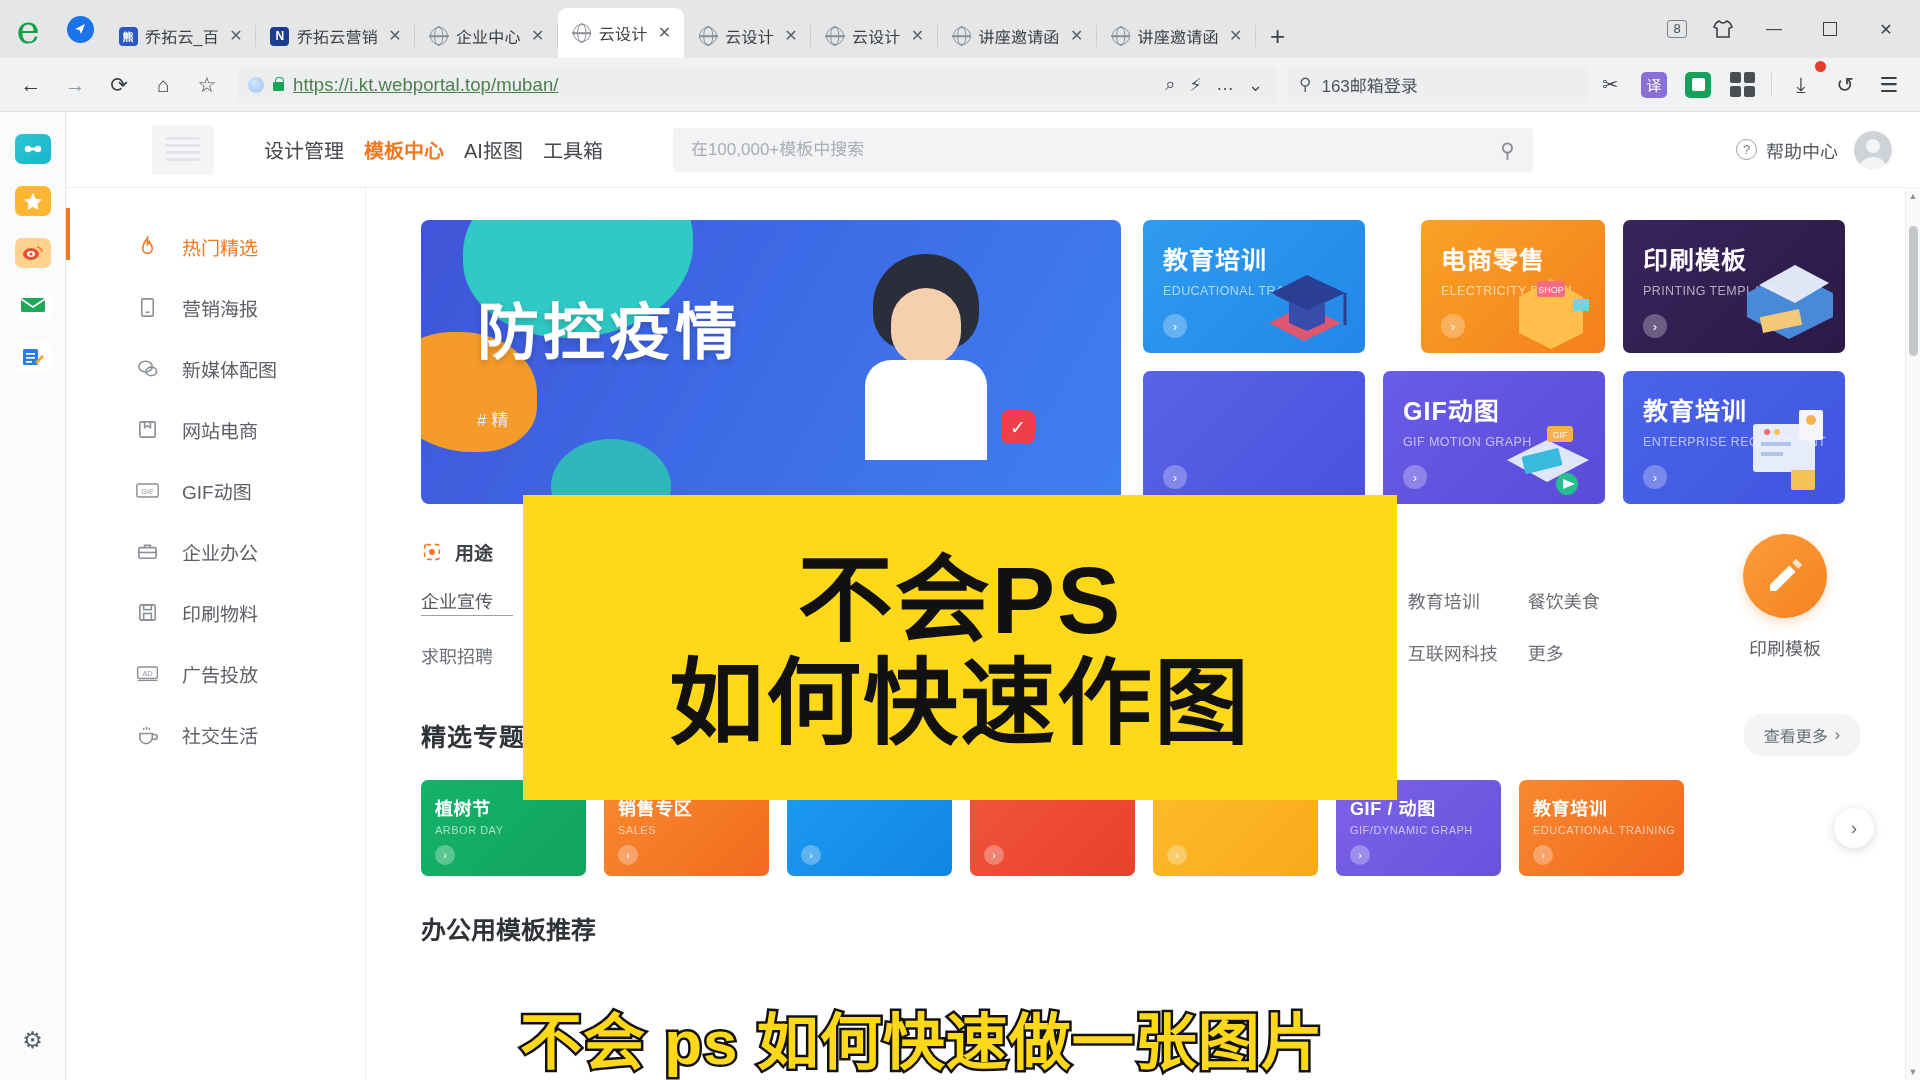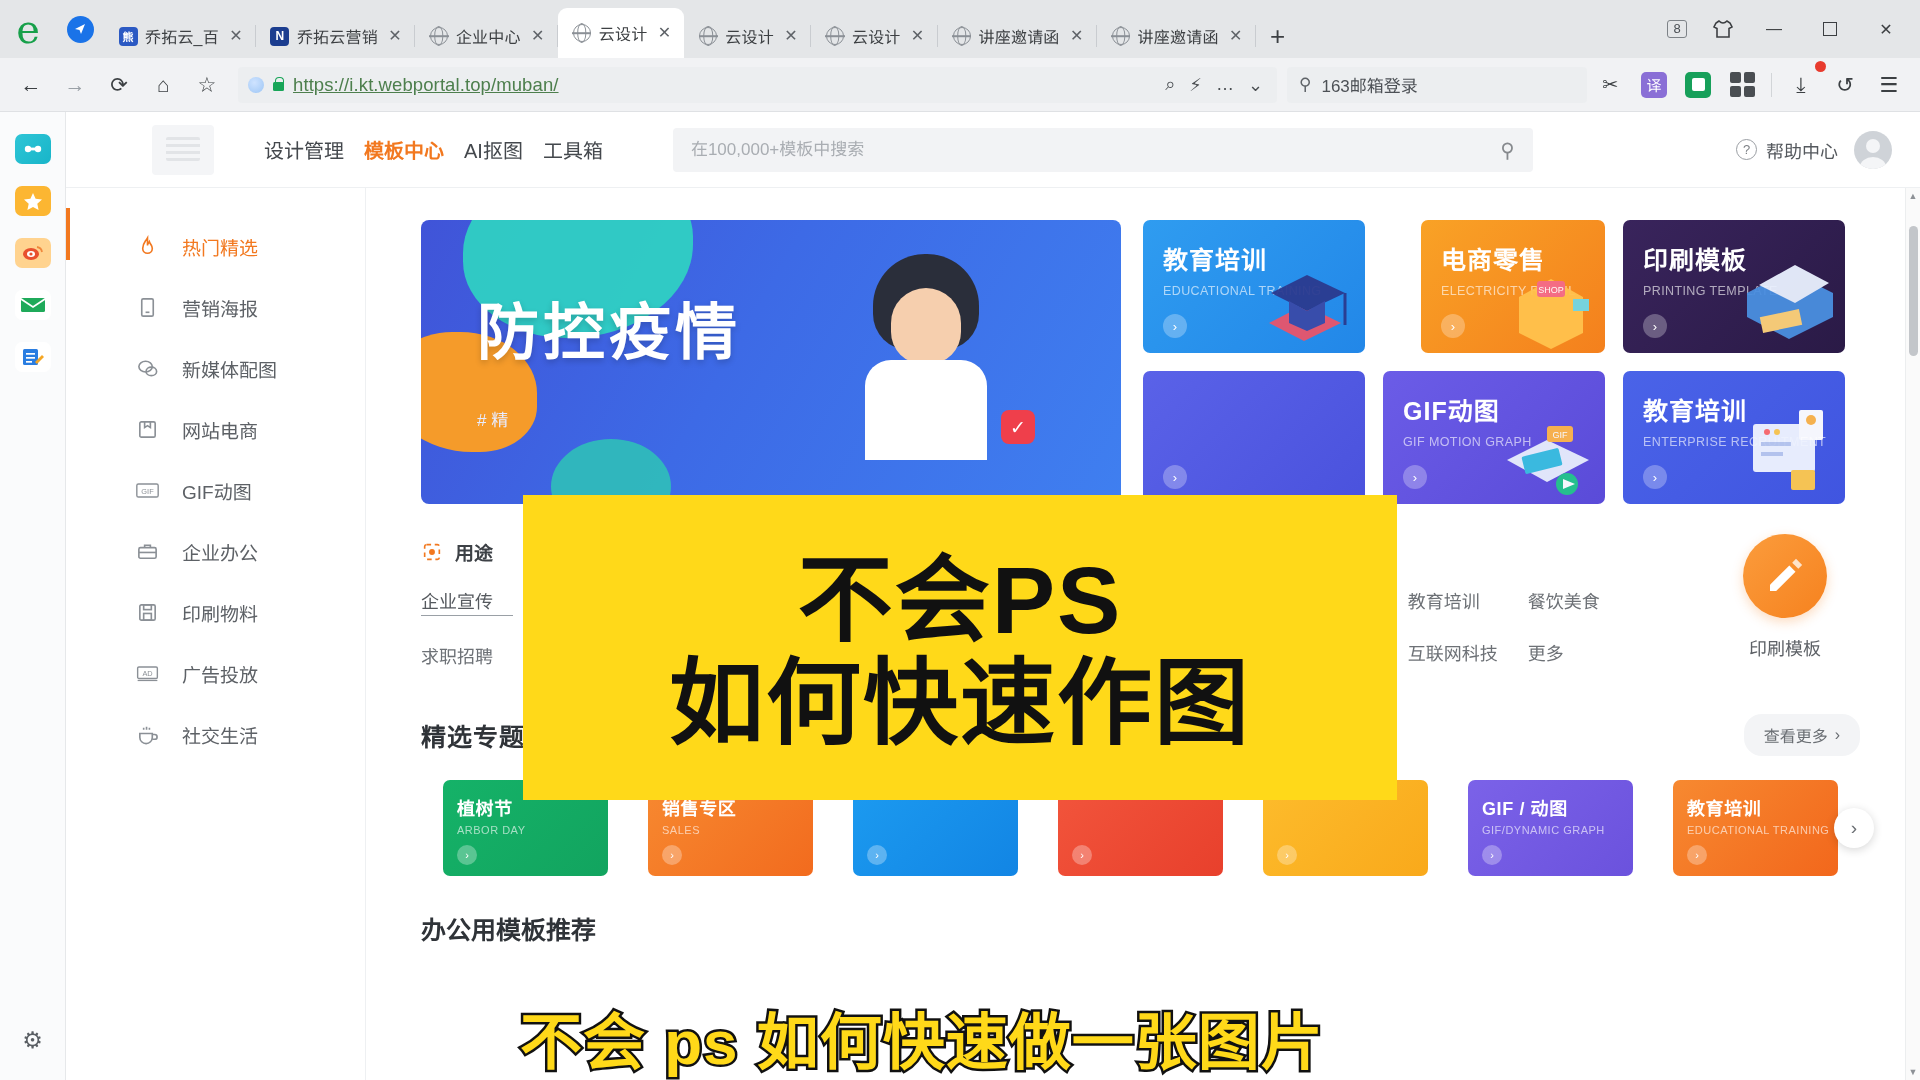--- a/index.html
+++ b/index.html
@@ -296,21 +296,21 @@
   .featured { margin-top: 46px; }
   .feat-head { display: flex; align-items: center; margin-bottom: 24px; }
   .feat-title { font-size: 25px; font-weight: bold; color: #2f3338; letter-spacing: 1px; }
   .feat-more {
     margin-left: auto; background: #f3f4f6; border-radius: 18px;
     padding: 9px 20px; font-size: 16px; color: #6a6e73; display: flex; align-items: center; gap: 7px;
   }
   .feat-row { display: flex; gap: 18px; position: relative; }
   .fcard {
     width: 165px; height: 96px; border-radius: 7px; position: relative;
-    overflow: hidden; padding: 14px 0 0 14px; color: #fff; flex: none; margin-left: 22px;
+    overflow: hidden; padding: 14px 0 0 14px; color: #fff; flex: none;
   }
   .fcard h5 { font-size: 18px; font-weight: bold; letter-spacing: .6px; }
   .fcard .fen { font-size: 11px; color: rgba(255,255,255,.62); margin-top: 4px; letter-spacing: .5px; text-transform: uppercase; }
   .fcard .farrow {
     position: absolute; left: 14px; bottom: 11px; width: 20px; height: 20px; border-radius: 50%;
     background: rgba(255,255,255,.3); display: flex; align-items: center; justify-content: center; font-size: 11px;
   }
   .f-green { background: linear-gradient(135deg,#15b268,#12a45f); }
   .f-orange { background: linear-gradient(135deg,#f78930,#f26b1e); }
   .f-blue { background: linear-gradient(135deg,#1c9bf0,#1285e4); }

